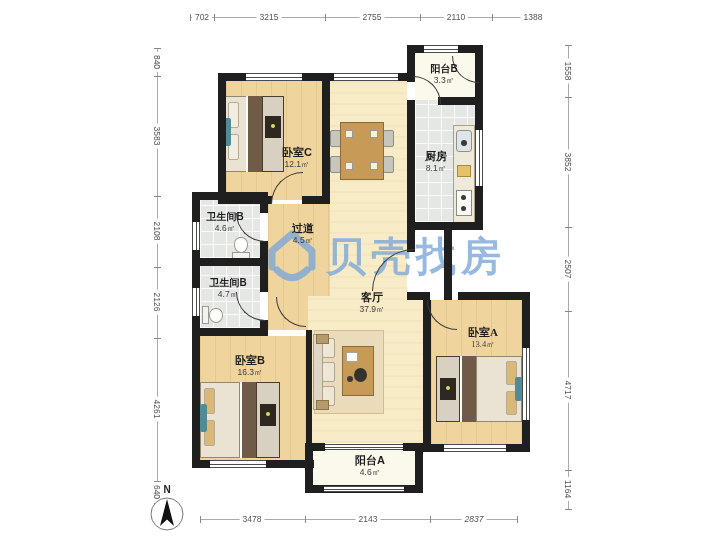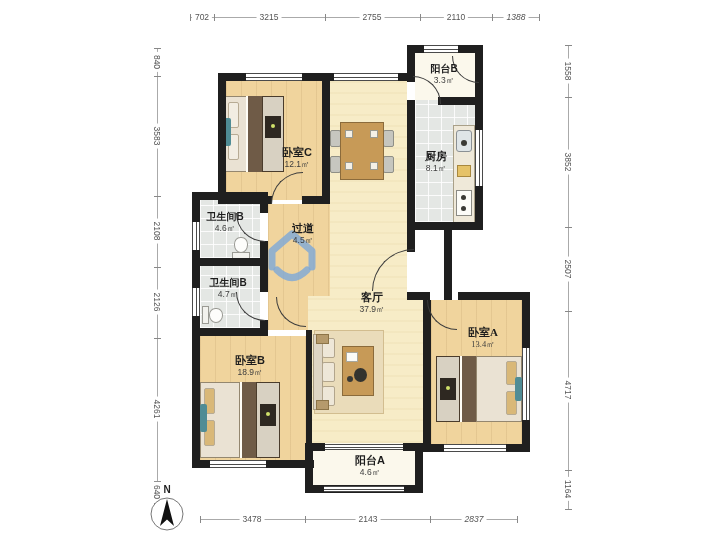--- a/index.html
+++ b/index.html
@@ -143,20 +143,21 @@
   <div class="f bedmat" style="left:476px;top:356px;width:46px;height:66px;"></div>
   <div class="f pillow" style="left:506px;top:361px;width:11px;height:24px;background:#d9b878;"></div>
   <div class="f pillow" style="left:506px;top:391px;width:11px;height:24px;background:#d9b878;"></div>
   <div class="f teal" style="left:515px;top:377px;width:7px;height:24px;"></div>
 
   <div class="wm">
     <svg width="56" height="60" viewBox="0 0 56 60">
       <path d="M8 41 L8 25 L28 8 L48 25 L48 41" fill="none" stroke="currentColor" stroke-width="7" stroke-linecap="round" stroke-linejoin="round"></path>
       <path d="M13 44 Q28 59 43 44" fill="none" stroke="currentColor" stroke-width="7" stroke-linecap="round"></path>
     </svg>
+    <span class="wm-text">贝壳找房</span>
   </div>
 
   <div class="wall" style="left:218px;top:73px;width:197px;height:8px;"></div>
   <div class="wall" style="left:218px;top:73px;width:8px;height:127px;"></div>
   <div class="wall" style="left:218px;top:196px;width:54px;height:8px;"></div>
   <div class="wall" style="left:302px;top:196px;width:28px;height:8px;"></div>
   <div class="wall" style="left:322px;top:81px;width:8px;height:123px;"></div>
   <div class="wall" style="left:192px;top:192px;width:8px;height:276px;"></div>
   <div class="wall" style="left:192px;top:192px;width:76px;height:8px;"></div>
   <div class="wall" style="left:192px;top:258px;width:76px;height:8px;"></div>
@@ -233,39 +234,39 @@
   <div class="rlabel" style="left:372px;top:303px;">
     <span>客厅</span>
     <small>37.9㎡</small>
   </div>
   <div class="rlabel" style="left:483px;top:338px;font-family:Liberation Serif, serif;">
     <span>卧室A</span>
     <small>13.4㎡</small>
   </div>
   <div class="rlabel" style="left:250px;top:366px;">
     <span>卧室B</span>
-    <small>18.9㎡</small>
+    <small>16.3㎡</small>
   </div>
   <div class="rlabel" style="left:370px;top:466px;">
     <span>阳台A</span>
     <small>4.6㎡</small>
   </div>
 
   <div class="dline" style="left:190px;top:17px;width:350px;height:1px;"></div>
   <div class="tick" style="left:190px;top:14px;width:1px;height:7px;"></div>
   <div class="tick" style="left:214px;top:14px;width:1px;height:7px;"></div>
   <div class="tick" style="left:325px;top:14px;width:1px;height:7px;"></div>
   <div class="tick" style="left:420px;top:14px;width:1px;height:7px;"></div>
   <div class="tick" style="left:492px;top:14px;width:1px;height:7px;"></div>
   <div class="tick" style="left:539px;top:14px;width:1px;height:7px;"></div>
   <span class="dlabel" style="left:202px;top:17px;">702</span>
   <span class="dlabel" style="left:269px;top:17px;">3215</span>
   <span class="dlabel" style="left:372px;top:17px;">2755</span>
   <span class="dlabel" style="left:456px;top:17px;">2110</span>
-  <span class="dlabel" style="left:516px;top:17px;font-style:italic;">1388</span>
+  <span class="dlabel" style="left:533px;top:17px;">1388</span>
 
   <div class="dline" style="left:157px;top:48px;width:1px;height:455px;"></div>
   <div class="tick" style="left:154px;top:48px;width:7px;height:1px;"></div>
   <div class="tick" style="left:154px;top:76px;width:7px;height:1px;"></div>
   <div class="tick" style="left:154px;top:196px;width:7px;height:1px;"></div>
   <div class="tick" style="left:154px;top:267px;width:7px;height:1px;"></div>
   <div class="tick" style="left:154px;top:338px;width:7px;height:1px;"></div>
   <div class="tick" style="left:154px;top:481px;width:7px;height:1px;"></div>
   <div class="tick" style="left:154px;top:503px;width:7px;height:1px;"></div>
   <span class="dlabel side" style="left:157px;top:62px;">840</span>

